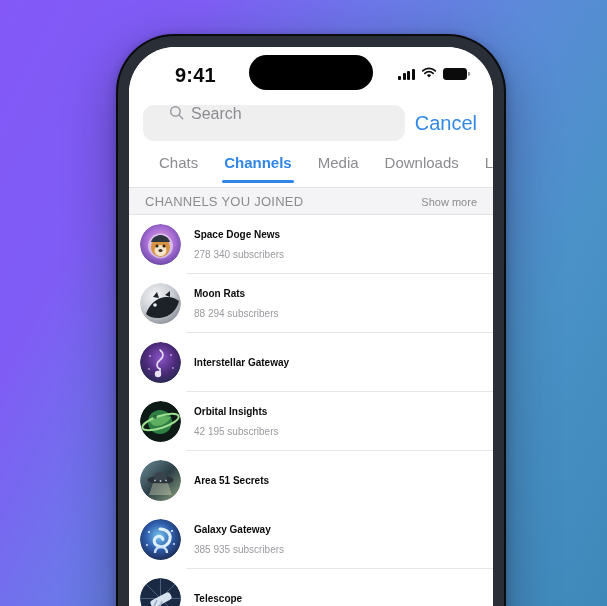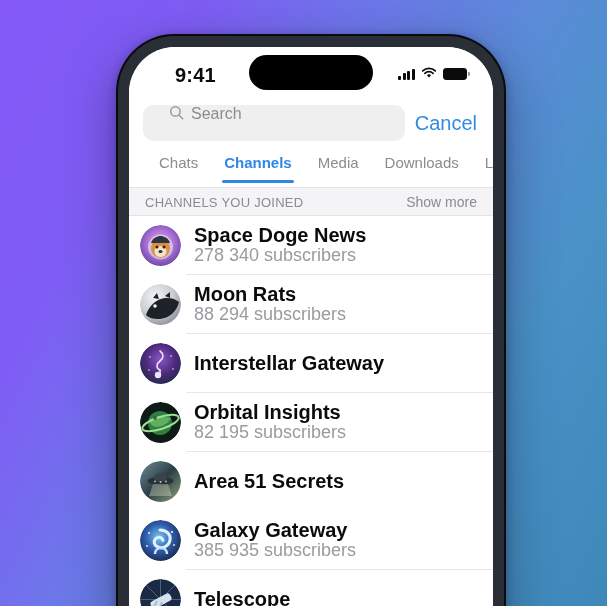--- a/index.html
+++ b/index.html
@@ -145,21 +145,21 @@
   .section-head {
     display: flex; align-items: center; justify-content: space-between;
     background: #f4f4f6;
     padding: 6px 16px 5px 16px;
     border-bottom: 1px solid #e3e3e5;
   }
   .section-title {
     font-size: 13px; color: #8b8b90; letter-spacing: .25px;
   }
   .section-action {
-    font-size: 14px; color: #8b8b90;
+    font-size: 11px; color: #8b8b90;
   }
 
   
   #list { background: #fff; }
   .row {
     position: relative;
     display: flex; align-items: center;
     gap: 13px;
     padding: 9px 16px 9px 11px;
     background: #fff;
@@ -173,25 +173,25 @@
   .row.last::after { display: none; }
   .av {
     position: relative;
     width: 41px; height: 41px;
     border-radius: 50%;
     flex: 0 0 41px;
     overflow: hidden;
   }
   .meta { min-width: 0; }
   .name {
-    font-size: 20px; font-weight: bold; color: #0b0b0c;
+    font-size: 10px; font-weight: bold; color: #0b0b0c;
     line-height: 19px; white-space: nowrap;
   }
   .subs {
-    font-size: 18px; color: #9a9aa0;
+    font-size: 10px; color: #9a9aa0;
     line-height: 19px; margin-top: 1px; white-space: nowrap;
   }
 </style>
 </head>
 <body>
 
 <div id="stage">
 
   <div id="phone">
     <div id="phone-inner-ring"></div>
@@ -329,21 +329,21 @@
             <svg width="41" height="41" viewBox="0 0 41 41" aria-hidden="true">
               <circle cx="20.5" cy="20.5" r="20.5" fill="#0e1a16"></circle>
               <circle cx="20" cy="21" r="12" fill="#2f7f45"></circle>
               <path d="M9 18c5-3 14-4 22-2-3 6-9 9-15 9-3 0-6-3-7-7z" fill="#6fc06a" opacity=".75"></path>
               <ellipse cx="20.5" cy="21" rx="19" ry="6" fill="none" stroke="#9ee08f" stroke-width="2" transform="rotate(-18 20.5 21)"></ellipse>
               <circle cx="15" cy="16" r="2" fill="#1f5c33" opacity=".8"></circle>
             </svg>
           </div>
           <div class="meta">
             <div class="name">Orbital Insights</div>
-            <div class="subs">82 195 subscribers</div>
+            <div class="subs">42 195 subscribers</div>
           </div>
         </div>
 
         <div class="row last">
           <div class="av">
             <svg width="41" height="41" viewBox="0 0 41 41" aria-hidden="true">
               <defs>
                   <linearGradient id="g5" x1="0" y1="0" x2="1" y2="1">
                 <stop offset="0%" stop-color="#6f8f9c"></stop>
                     <stop offset="50%" stop-color="#2c3f46"></stop>

